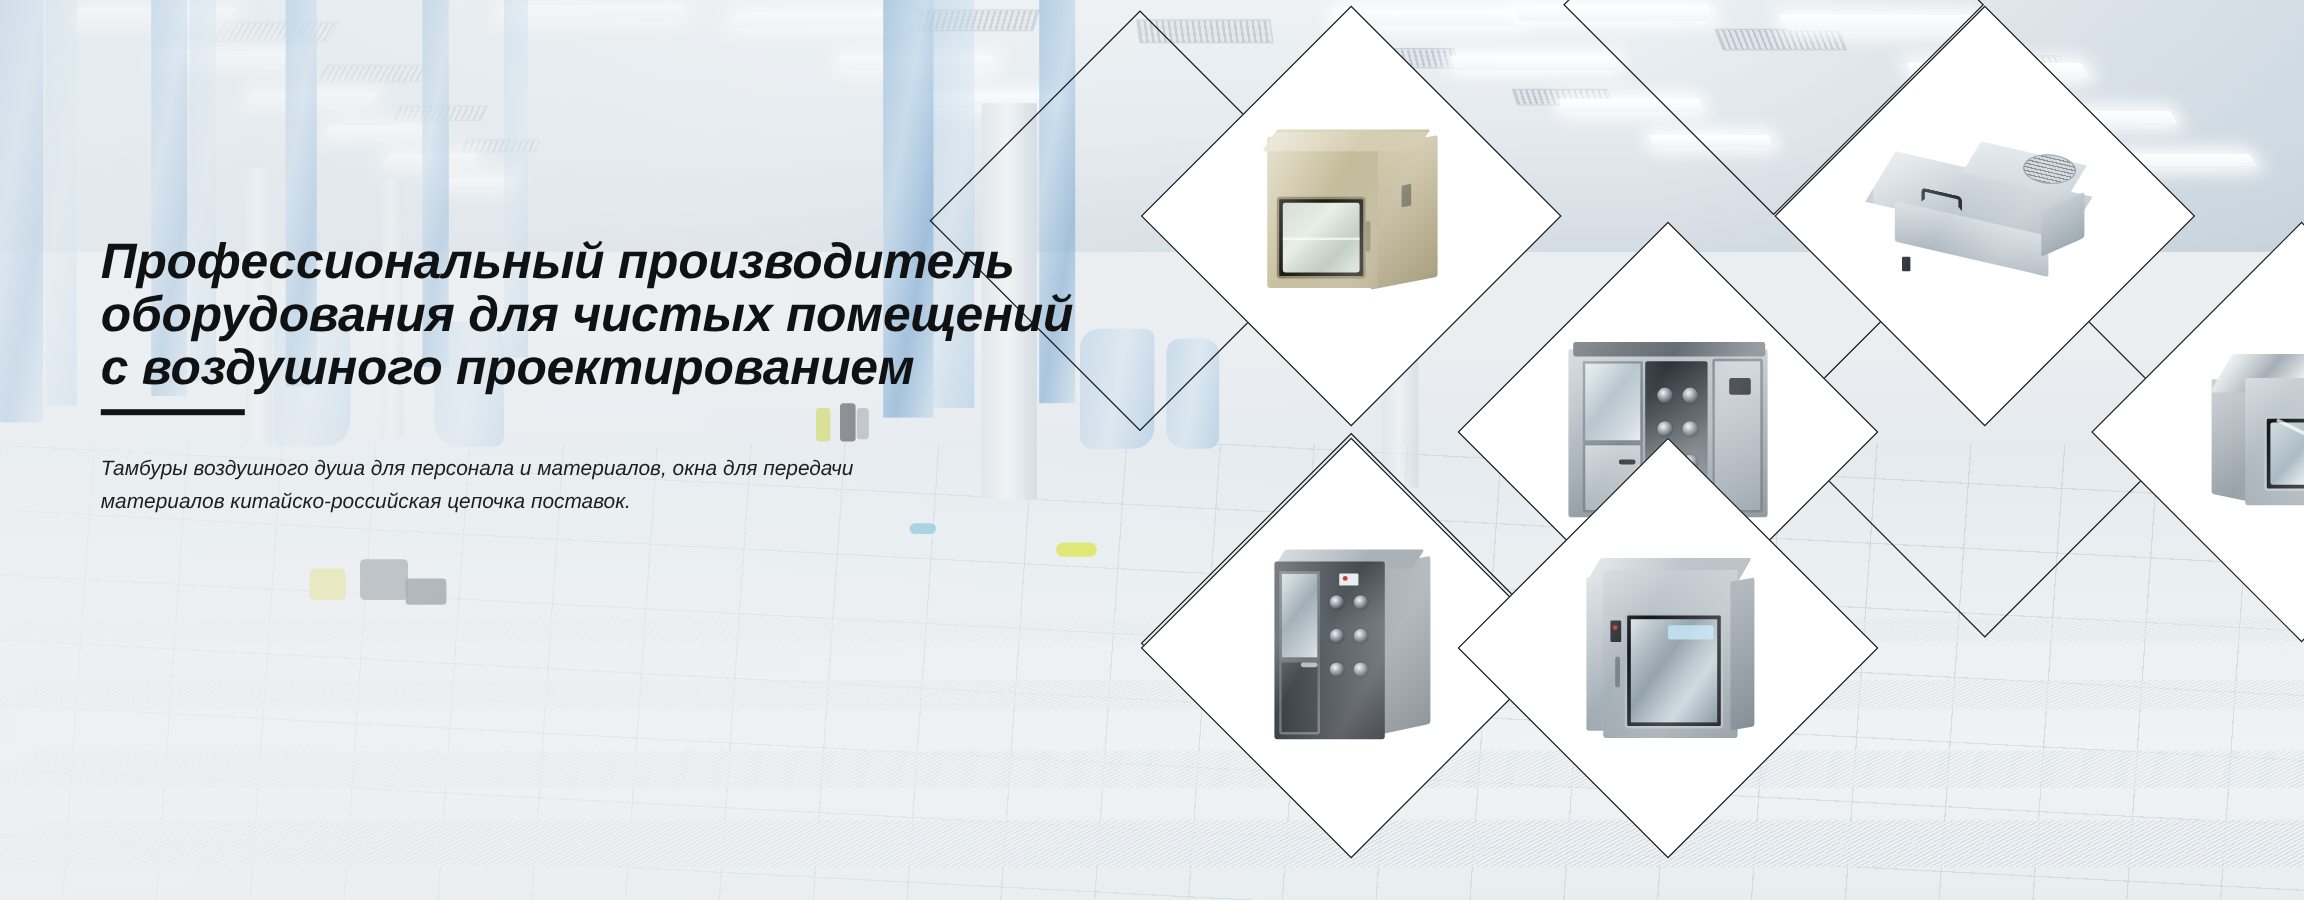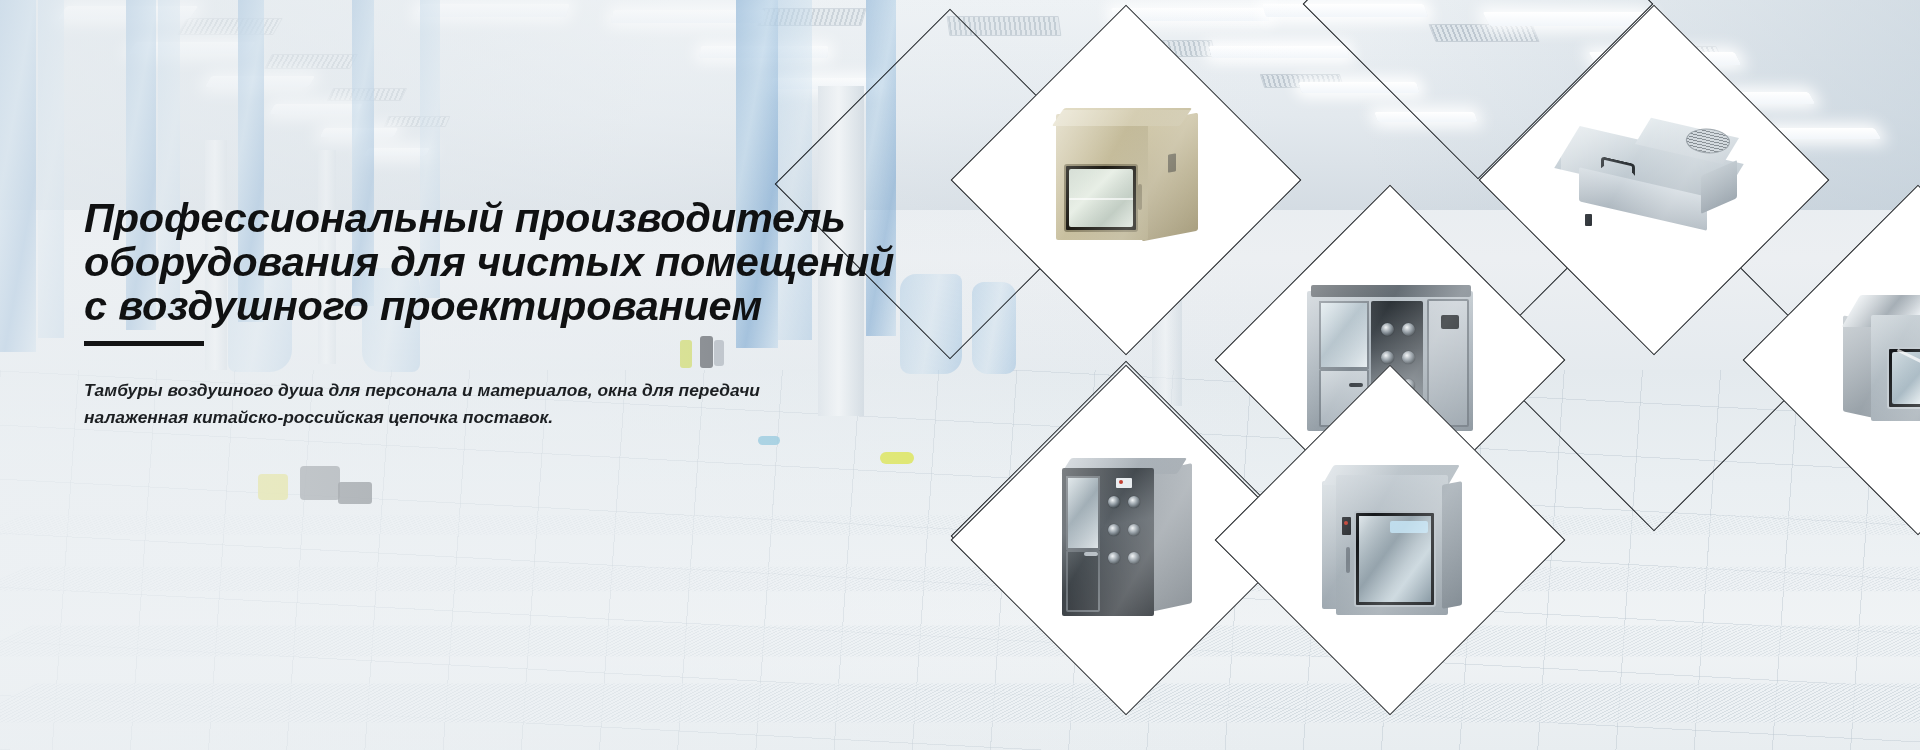--- a/index.html
+++ b/index.html
@@ -113,21 +113,21 @@
   .accent-rule {
     width:120px; height:5px; background:#121314; margin-top:13px;
   }
 
   .subcopy {
     margin-top:31px;
     font-size:17.4px; line-height:26.6px;
     font-style:italic; color:#1c1f22; font-weight:400;
     width:760px;
   }
-  .subcopy-line { display:block; white-space:nowrap;font-weight:bold; }
+  .subcopy-line { display:block; white-space:nowrap; }
 
   
   .collage {
     position:absolute; left:888px; top:-62px;
     width:1040px; height:880px; z-index:6;
   }
 
   .dia {
     position:absolute; width:248px; height:248px;
     transform:rotate(45deg);
@@ -283,21 +283,21 @@
     <h1 class="headline">
       <span class="headline-line">Профессиональный производитель</span>
       <span class="headline-line">оборудования для чистых помещений</span>
       <span class="headline-line">с воздушного проектированием</span>
     </h1>
 
     <div class="accent-rule"></div>
 
     <p class="subcopy">
       <span class="subcopy-line">Тамбуры воздушного душа для персонала и материалов, окна для передачи</span>
-      <span class="subcopy-line">налаженная китайско-российская цепочка поставок.</span>
+      <span class="subcopy-line">материалов китайско-российская цепочка поставок.</span>
     </p>
   </div>
 
   <div class="collage">
 
     <div class="dia clear" style="left:-62px; top:122px;"></div>
     <div class="dia clear" style="left:466px; top:-58px;"></div>
     <div class="dia clear" style="left:114px; top:474px;"></div>
     <div class="dia clear" style="left:642px; top:294px;"></div>
 

